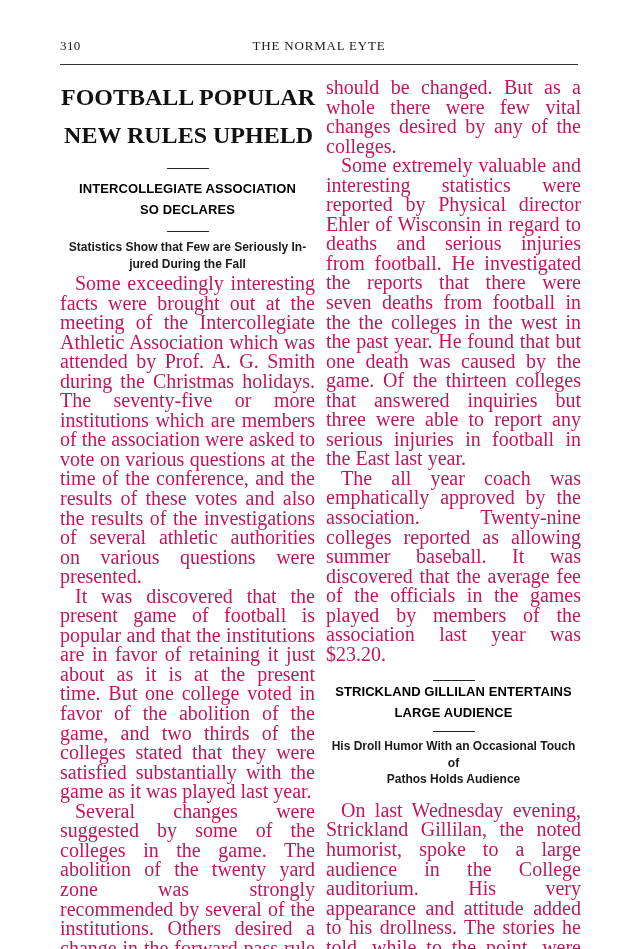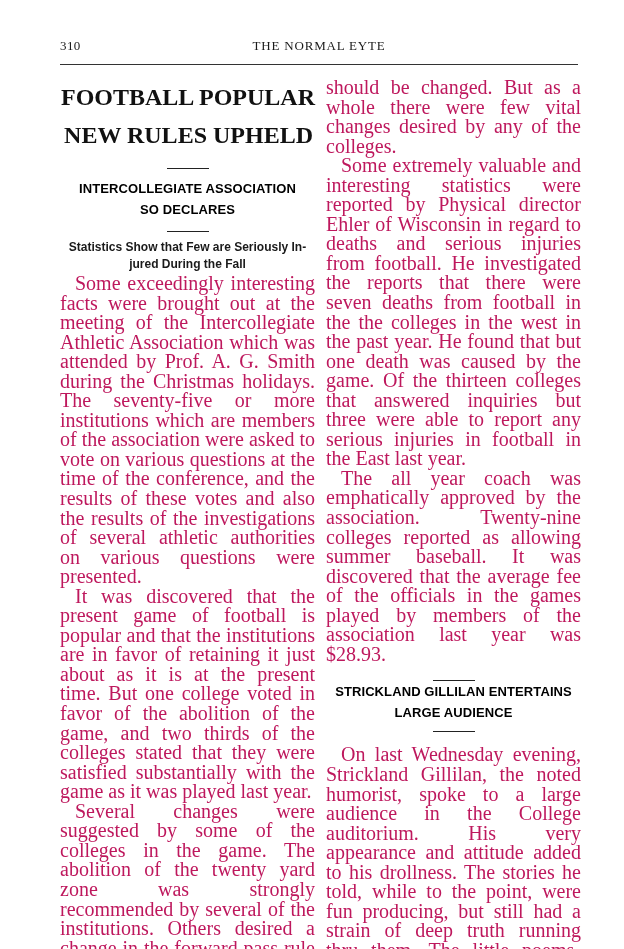--- a/index.html
+++ b/index.html
@@ -142,31 +142,35 @@
       <p>Some exceedingly interesting facts were brought out at the meeting of the Intercollegiate Athletic Association which was attended by Prof. A. G. Smith during the Christmas holidays. The seventy-five or more institutions which are members of the association were asked to vote on various questions at the time of the conference, and the results of these votes and also the results of the investigations of several athletic authorities on various questions were presented.</p>
       <p>It was discovered that the present game of football is popular and that the institutions are in favor of retaining it just about as it is at the present time. But one college voted in favor of the abolition of the game, and two thirds of the colleges stated that they were satisfied substantially with the game as it was played last year.</p>
       <p>Several changes were suggested by some of the colleges in the game. The abolition of the twenty yard zone was strongly recommended by several of the institutions. Others desired a change in the forward pass rule and some thought that the duties of the official</p>
     </div>
   </div>
 
   <div class="col col-right">
     <div class="body-text">
       <p class="cont">should be changed. But as a whole there were few vital changes desired by any of the colleges.</p>
       <p>Some extremely valuable and interesting statistics were reported by Physical director Ehler of Wisconsin in regard to deaths and serious injuries from football. He investigated the reports that there were seven deaths from football in the the colleges in the west in the past year. He found that but one death was caused by the game. Of the thirteen colleges that answered inquiries but three were able to report any serious injuries in football in the East last year.</p>
-      <p>The all year coach was emphatically approved by the association. Twenty-nine colleges reported as allowing summer baseball. It was discovered that the average fee of the officials in the games played by members of the association last year was $28.93.</p>
+      <p>The all year coach was emphatically approved by the association. Twenty-nine colleges reported as allowing summer baseball. It was discovered that the average fee of the officials in the games played by members of the association last year was $23.20.</p>
     </div>
 
     <div class="short-rule" style="margin-top:16px;"></div>
 
     <div class="deck" style="">
       <div>STRICKLAND GILLILAN ENTERTAINS</div>
       <div>LARGE AUDIENCE</div>
     </div>
 
     <div class="short-rule" style="margin-top:8px;"></div>
 
+    <div class="subdeck" style="margin-top:6px;">
+      <div>His Droll Humor With an Occasional Touch of</div>
+      <div>Pathos Holds Audience</div>
+    </div>
 
     <div class="body-text" style="margin-top:13px;">
       <p>On last Wednesday evening, Strickland Gillilan, the noted humorist, spoke to a large audience in the College auditorium. His very appearance and attitude added to his drollness. The stories he told, while to the point, were fun producing, but still had a strain of deep truth running thru them. The little poems--“Pap and Me and Mother,” “I fear Nothing,” and</p>
     </div>
   </div>
 
 </div>
 
 </body></html>

